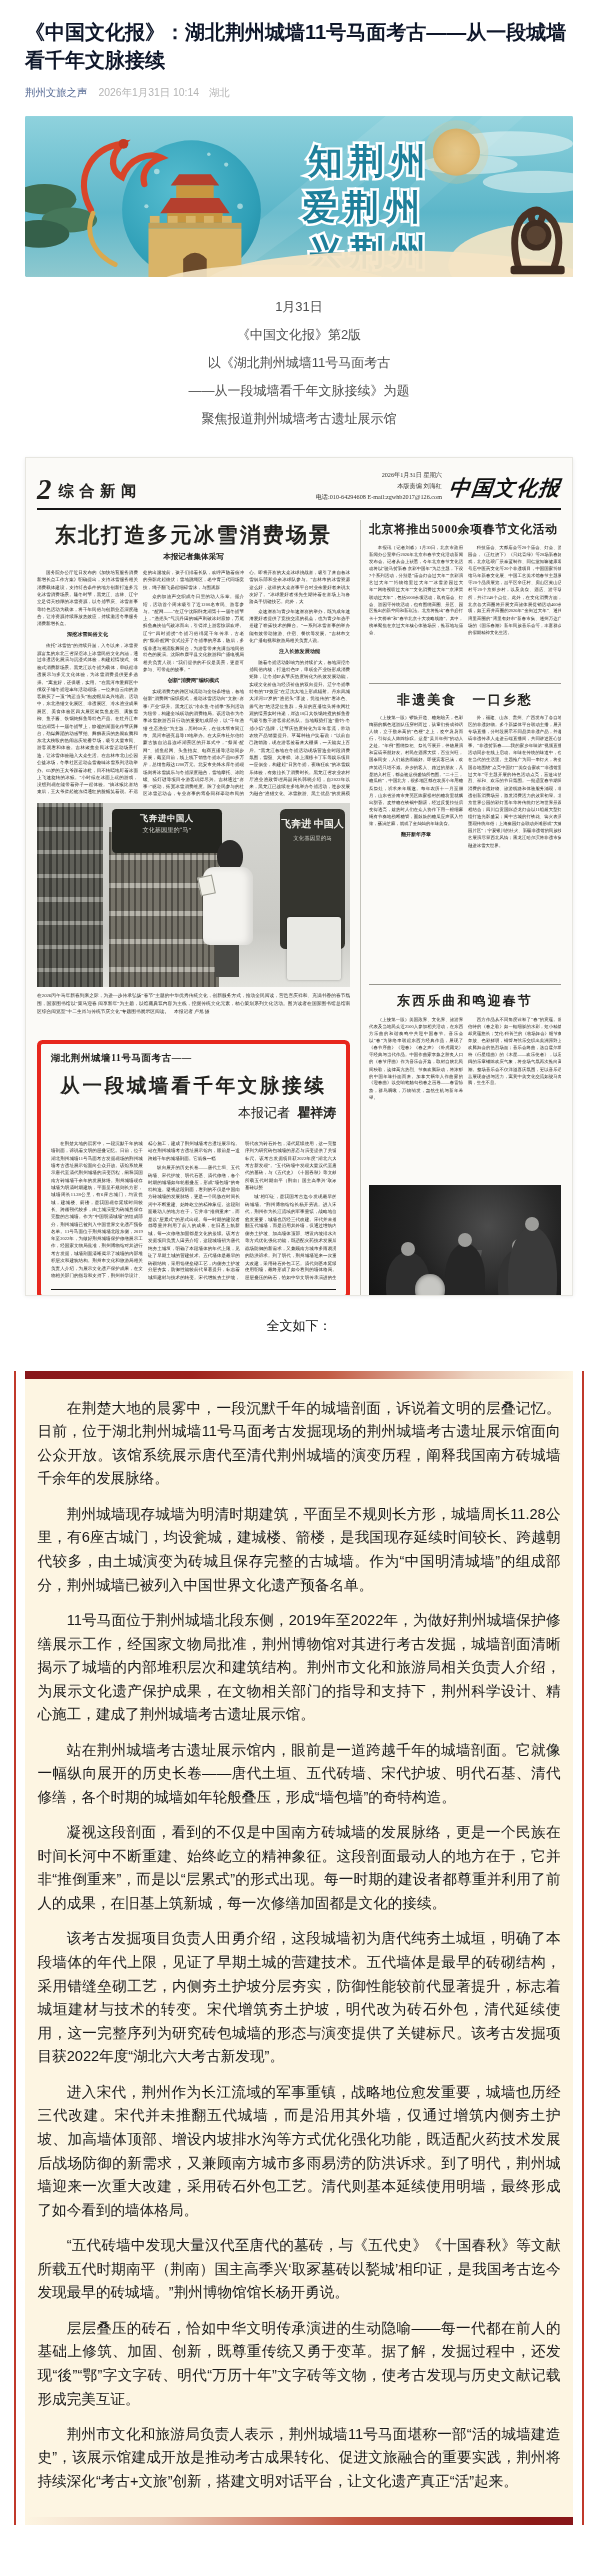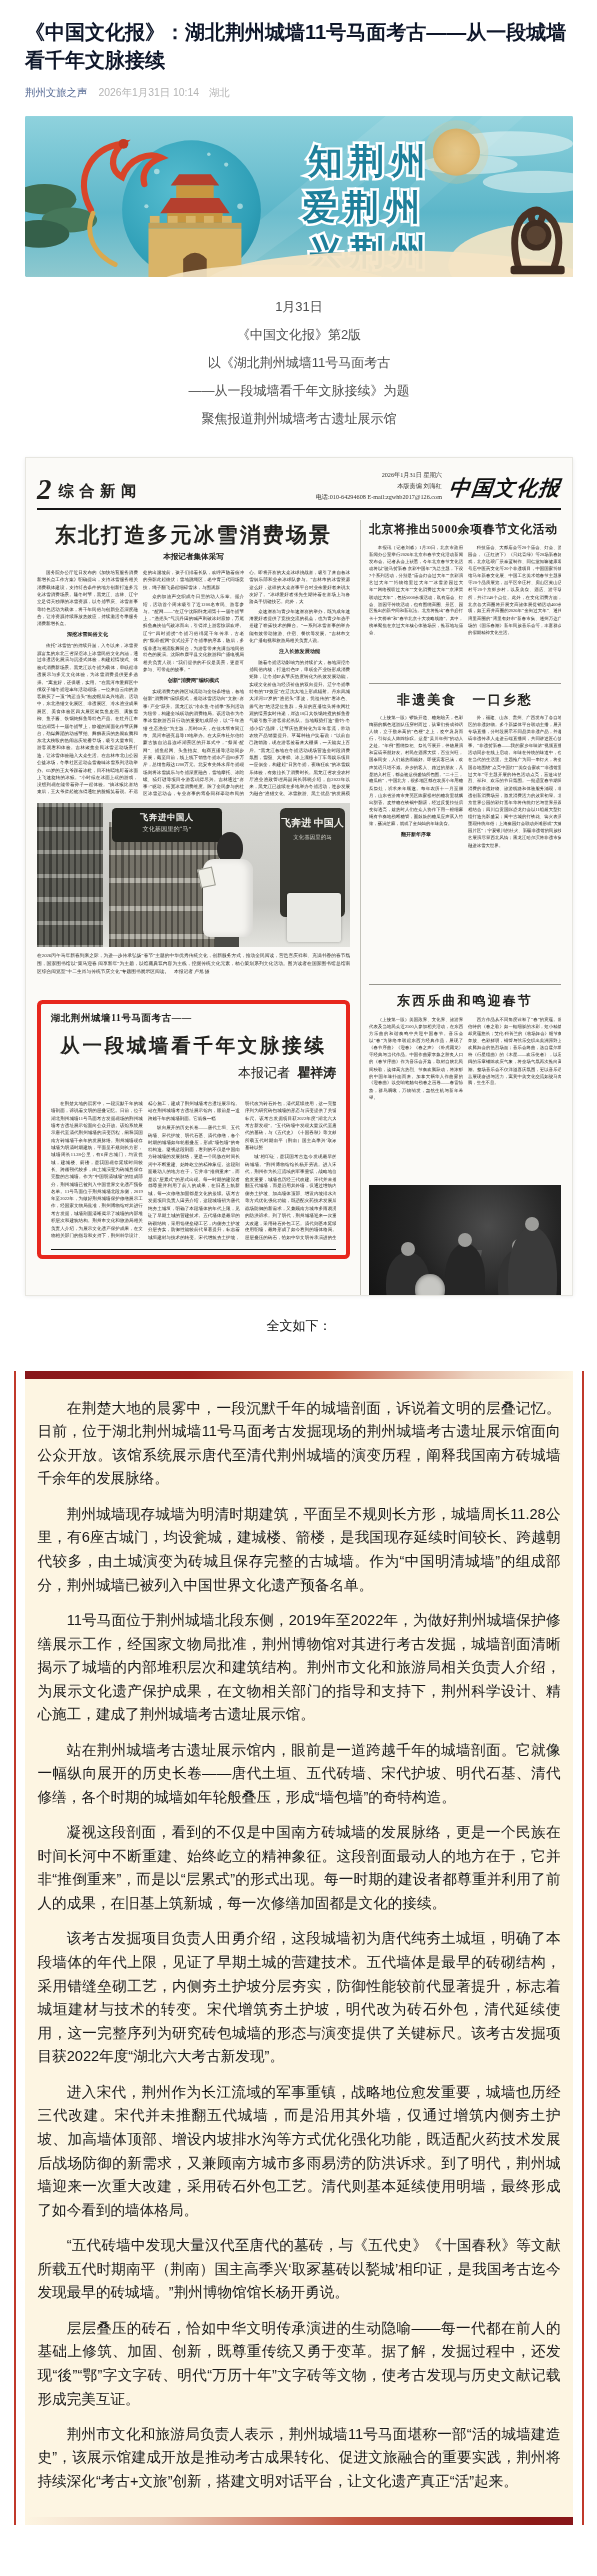--- a/index.html
+++ b/index.html
@@ -41,21 +41,21 @@
 
   .sw{overflow:hidden;position:relative;}
   .si{position:absolute;top:0;left:0;transform-origin:0 0;}
   .cols{column-gap:8.3px;text-align:justify;font-size:7.3px;line-height:1.62;color:#201f1c;}
   .cols p{margin:0 0 3.5px;text-indent:2em;}
   .cols h5{margin:4.9px 0;text-align:center;font-size:8.3px;font-weight:700;}
   .c3{column-count:3;}
   .c2{column-count:2;}
 
   
-  .photo1{position:relative;height:144px;margin-top:5.5px;background:linear-gradient(180deg,#d7d7d2 0%,#c9c9c4 70%,#e3e3de 100%);overflow:hidden;}
+  .photo1{position:relative;height:184px;margin-top:5.5px;background:linear-gradient(180deg,#d7d7d2 0%,#c9c9c4 70%,#e3e3de 100%);overflow:hidden;}
   .p1-shelfL{position:absolute;left:0;top:0;width:21%;height:100%;
       background:repeating-linear-gradient(180deg,#97978f 0 4.2px,#55554e 4.2px 23.6px);}
   .p1-shelfL:after,.p1-shelfC:after{content:"";position:absolute;inset:0;
       background:repeating-linear-gradient(90deg,rgba(0,0,0,0.28) 0 2.1px,rgba(255,255,255,0.06) 2.1px 6.2px);}
   .p1-shelfC{position:absolute;left:23%;top:13%;width:35%;height:87%;
       background:repeating-linear-gradient(180deg,#b3b0a6 0 4.9px,#6d6a60 4.9px 28px);}
   .p1-posterL{position:absolute;left:24%;top:3%;width:35%;height:24%;background:#23241f;border-radius:4.2px;
       color:#f2f2ee;text-align:center;padding-top:4.2px;box-sizing:border-box;}
   .p1-posterL .l1{font-size:8.3px;font-weight:700;letter-spacing:0.7px;}
   .p1-posterL .l2{font-size:6.2px;margin-top:2.1px;color:#d8d8d2;}

